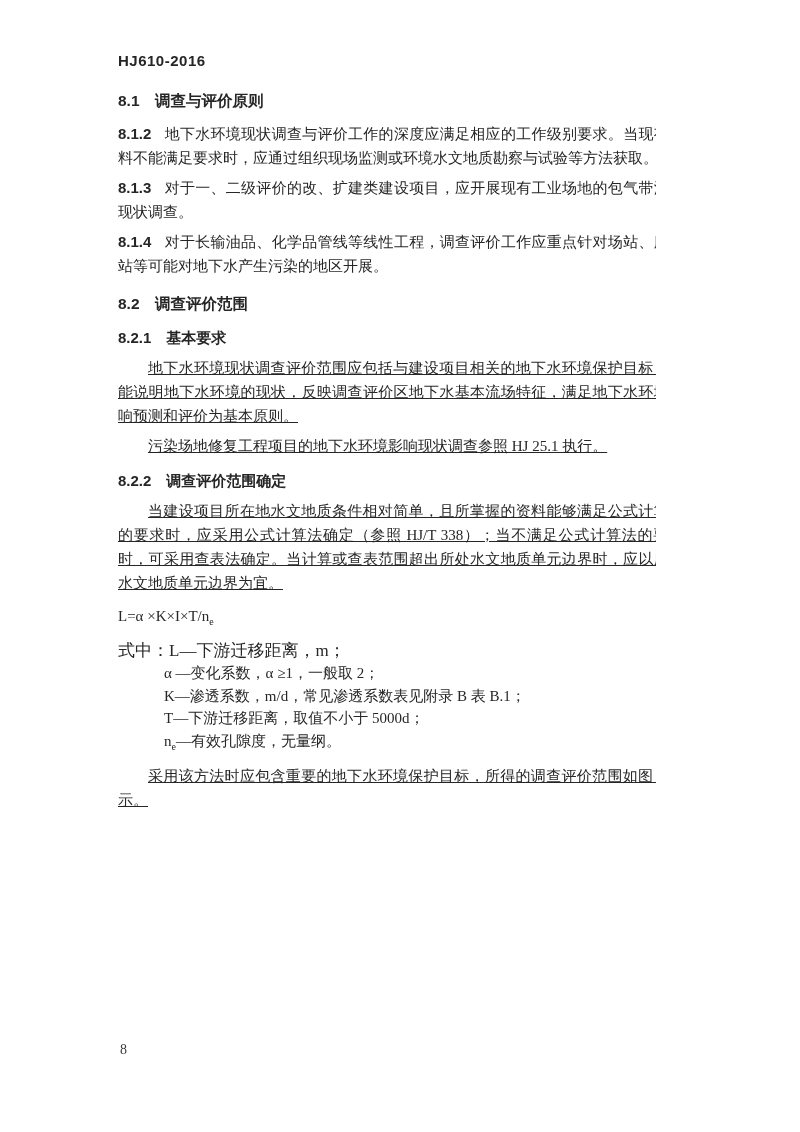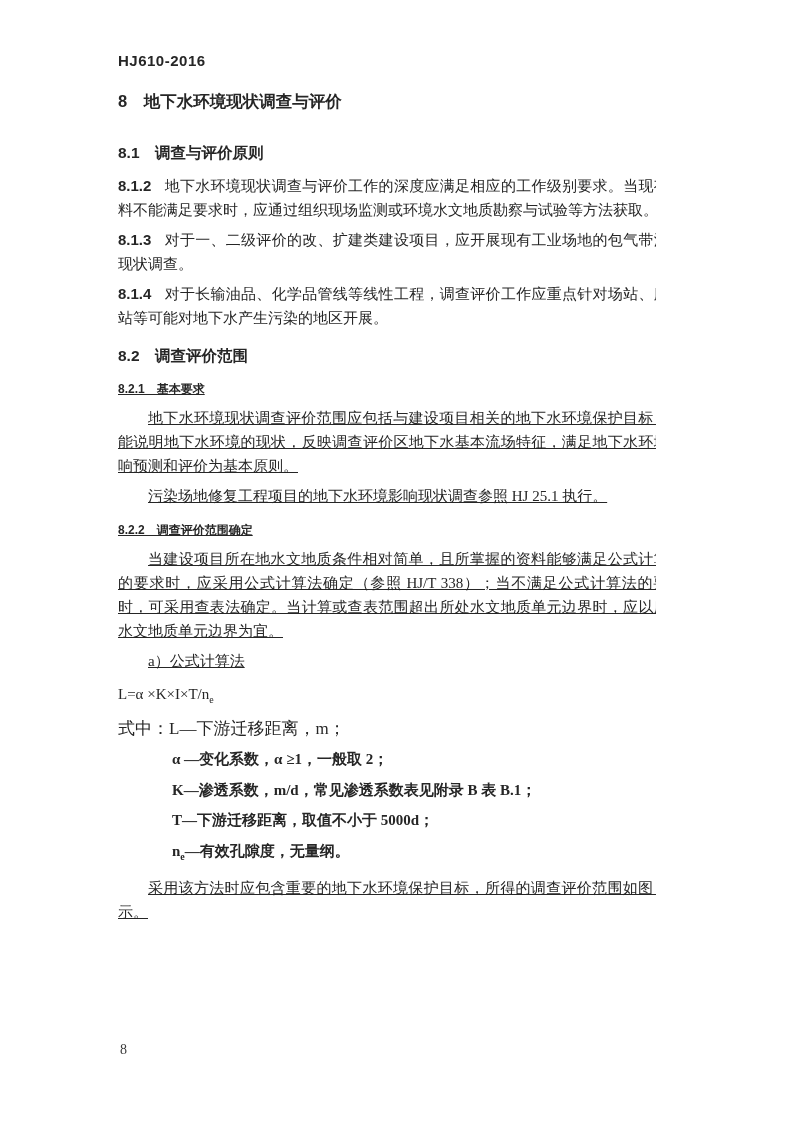--- a/index.html
+++ b/index.html
@@ -25,55 +25,53 @@
   }
   .chapter-title {
     font-size:16.5px;
     margin-bottom:30px;
   }
   .sec-title {
     font-size:15.5px;
     margin:16px 0 10px 0;
   }
   .subsec-title {
-    font-size:12px;
+    font-size:15px;
     margin:14px 0 8px 0;
-    text-decoration:underline;
   }
   p.body-p {
     font-size:15px; line-height:24px;
     text-align:justify; text-justify:inter-ideograph;
     margin:6px 0;
   }
   .indent { text-indent:2em;text-decoration:underline; }
   .clause-num { margin-right:13px; }
   .formula-row {
     position:relative; 
     font-size:15px; line-height:26px;
     margin:8px 0 4px 0;
   }
   .formula-num { position:absolute; right:0; top:0; }
   sub.fsub { font-size:10px; }
   .where-line { font-size:17px; line-height:23px; margin-top:4px; }
   .symbol-list { padding-left:46px; }
-  .symbol-list p { font-size:15px; line-height:22.5px; margin:8px; text-align:left;font-weight:bold; }
+  .symbol-list p { font-size:15px; line-height:22.5px; margin:0; text-align:left; }
   .page-number {
     position:absolute; left:120px; top:1042px;
     font-size:14px; color:#3a3a3a;
   }
 </style>
 </head>
 <body>
 
 <div class="page">
   <div class="content">
 
     <div class="std-code hei">HJ610-2016</div>
 
-    <div class="chapter-title hei">8　地下水环境现状调查与评价</div>
 
     <div class="sec-title hei">8.1　调查与评价原则</div>
 
 
     <p class="body-p">
       <span class="hei clause-num">8.1.2</span><span>地下水环境现状调查与评价工作的深度应满足相应的工作级别要求。当现有资料不能满足要求时，应通过组织现场监测或环境水文地质勘察与试验等方法获取。</span>
     </p>
 
     <p class="body-p">
       <span class="hei clause-num">8.1.3</span><span>对于一、二级评价的改、扩建类建设项目，应开展现有工业场地的包气带污染现状调查。</span>
@@ -89,21 +87,20 @@
 
     <p class="body-p indent">地下水环境现状调查评价范围应包括与建设项目相关的地下水环境保护目标，以能说明地下水环境的现状，反映调查评价区地下水基本流场特征，满足地下水环境影响预测和评价为基本原则。</p>
 
     <p class="body-p indent">污染场地修复工程项目的地下水环境影响现状调查参照 HJ 25.1 执行。</p>
 
     <div class="subsec-title hei">8.2.2　调查评价范围确定</div>
 
 
     <p class="body-p indent">当建设项目所在地水文地质条件相对简单，且所掌握的资料能够满足公式计算法的要求时，应采用公式计算法确定（参照 HJ/T 338）；当不满足公式计算法的要求时，可采用查表法确定。当计算或查表范围超出所处水文地质单元边界时，应以所处水文地质单元边界为宜。</p>
 
-    <p class="body-p indent">a）公式计算法</p>
 
     <div class="formula-row">
       <span><span>L=α ×K×I×T/n</span><sub class="fsub">e</sub></span>
       <span class="formula-num">（1）</span>
     </div>
 
     <p class="where-line">
       <span>式中：</span><span>L—下游迁移距离，m；</span>
     </p>
 

